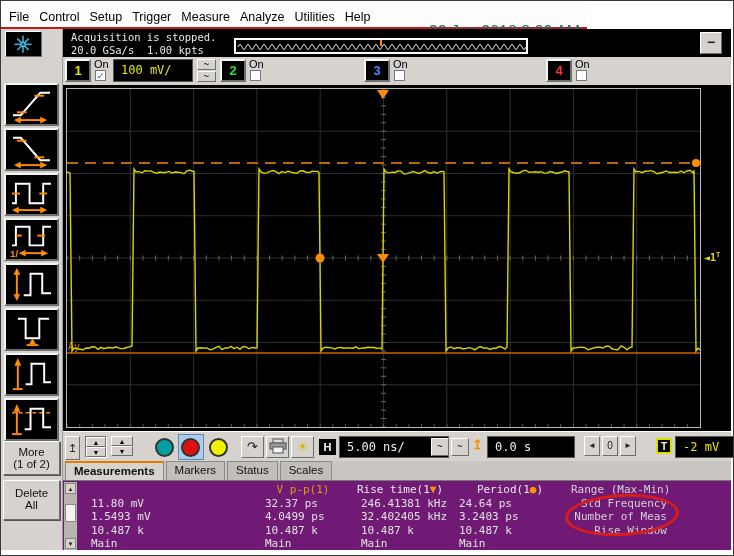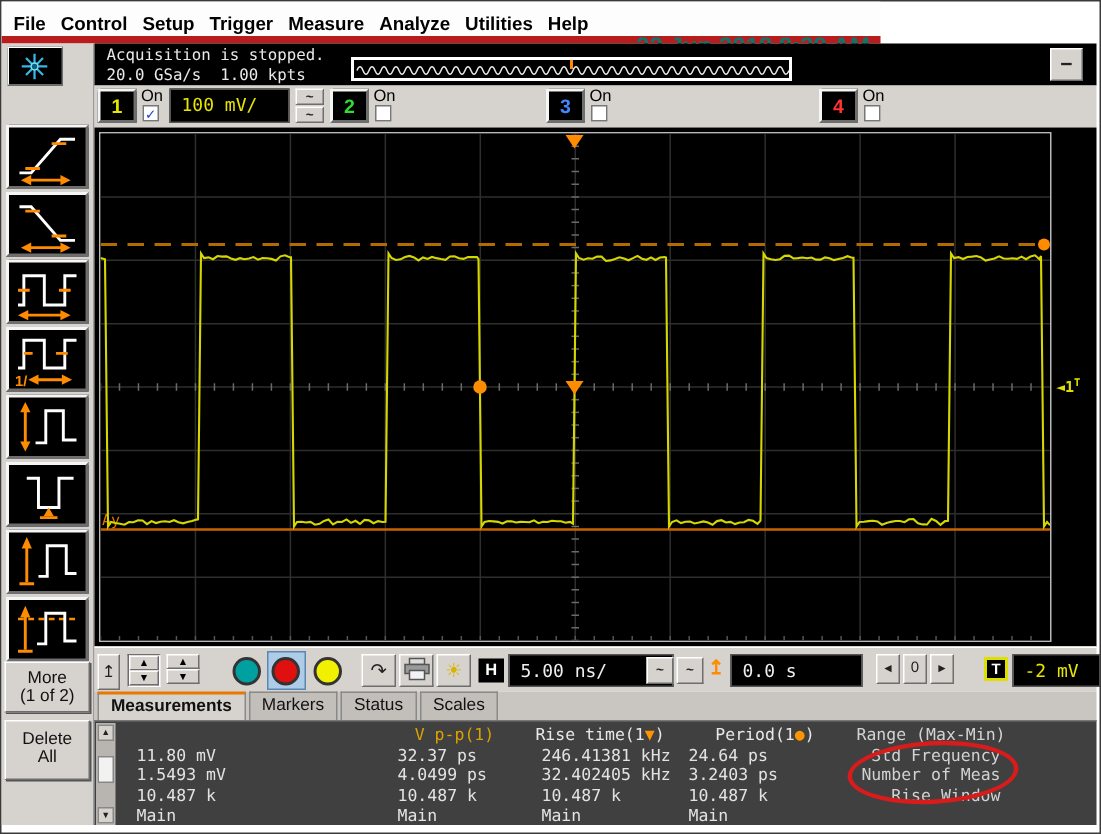--- a/index.html
+++ b/index.html
@@ -1,20 +1,20 @@
 <!DOCTYPE html>
 <html><head>
 <meta charset="utf-8">
 <style>
   * { margin:0; padding:0; box-sizing:border-box; }
   body { background:#fff; font-family:"Liberation Sans", sans-serif; }
   #screen { position:relative; width:734px; height:556px; background:#fff; border:1px solid #3a3a3a; overflow:hidden; }
 
   
-  #menu-bar { position:absolute; left:0; top:0; width:586px; height:28px; background:#fdfdfd; border-bottom:5px solid #b91c1c;font-weight:bold; }
+  #menu-bar { position:absolute; left:0; top:0; width:586px; height:28px; background:#fdfdfd; border-bottom:2px solid #b91c1c; }
   #menu-items { position:absolute; left:8px; top:6px; }
   .menu-item { display:inline-block; margin-right:10px; font-size:12.5px; color:#000; cursor:default; }
   #menu-date { position:absolute; right:7px; top:22px; font-size:16px; color:#0f766e; }
 
   
   #sidebar { position:absolute; left:0; top:28px; width:62px; height:521px; background:#d6d3ce; border-right:1px solid #9a9a9a; }
   .app-btn { position:absolute; left:4px; top:2px; width:37px; height:26px; background:#000; border:1px solid; border-color:#fff #6e6e6e #6e6e6e #fff; }
   .side-btn { position:absolute; left:3px; width:55px; height:43px; background:#000; border:2px solid; border-color:#f5f5f5 #6e6e6e #6e6e6e #f5f5f5; }
   .side-btn svg { width:100%; height:100%; display:block; }
   .gray-btn { position:absolute; left:2px; width:57px; background:#d6d3ce; border:1px solid; border-color:#fff #6e6e6e #6e6e6e #fff; box-shadow:1px 1px 0 #555;
@@ -56,21 +56,21 @@
   .spin { position:absolute; top:4px; width:22px; height:22px; background:#d6d3ce; border:1px solid; border-color:#6e6e6e #fff #fff #6e6e6e; }
   .spin div { height:10px; font-size:7px; line-height:10px; text-align:center; background:#d6d3ce; border:1px solid; border-color:#fff #6e6e6e #6e6e6e #fff; }
 
   
   #tab-row { position:absolute; left:62px; top:460px; width:668px; height:19px; background:#c9c6c1; }
   .tab { display:inline-block; height:19px; padding:2px 8px 0 8px; font-size:11.5px; color:#111; background:#c2bfba;
          border:1px solid #8a8a8a; border-bottom:none; margin-left:2px; vertical-align:top; }
   .tab.selected { background:#d6d3ce; border-top:2px solid #e87800; font-weight:bold; }
 
   
-  #meas-panel { position:absolute; left:62px; top:479px; width:668px; height:70px; background:#404040; border-top:1px solid #777;text-decoration:underline; }
+  #meas-panel { position:absolute; left:62px; top:479px; width:668px; height:70px; background:#701a75; border-top:1px solid #777;text-decoration:underline; }
   #meas-scroll { position:absolute; left:1px; top:1px; width:13px; height:68px; background:#b8b5b0; }
   .sb-arrow { position:absolute; left:1px; width:11px; height:11px; background:#d6d3ce; border:1px solid #888; font-size:6px; line-height:10px; text-align:center; color:#222; }
   #sb-thumb { position:absolute; left:1px; top:22px; width:11px; height:18px; background:#f2f2f2; border:1px solid #888; }
   #meas-table { position:absolute; left:18px; top:2px; display:grid; grid-template-columns:174px 96px 98px 122px 112px;
                 font-family:"DejaVu Sans Mono",monospace; font-size:11px; line-height:13.5px; }
   .mcell { white-space:pre; color:#e2e2e2; }
   .mcell.lbl { text-align:right; padding-right:16px; color:#d2d2d2; }
   .mcell.mhead { text-align:center; color:#e8e8e8; }
   .mcell.val { padding-left:10px; }
   .mk { color:#ff9400; }

